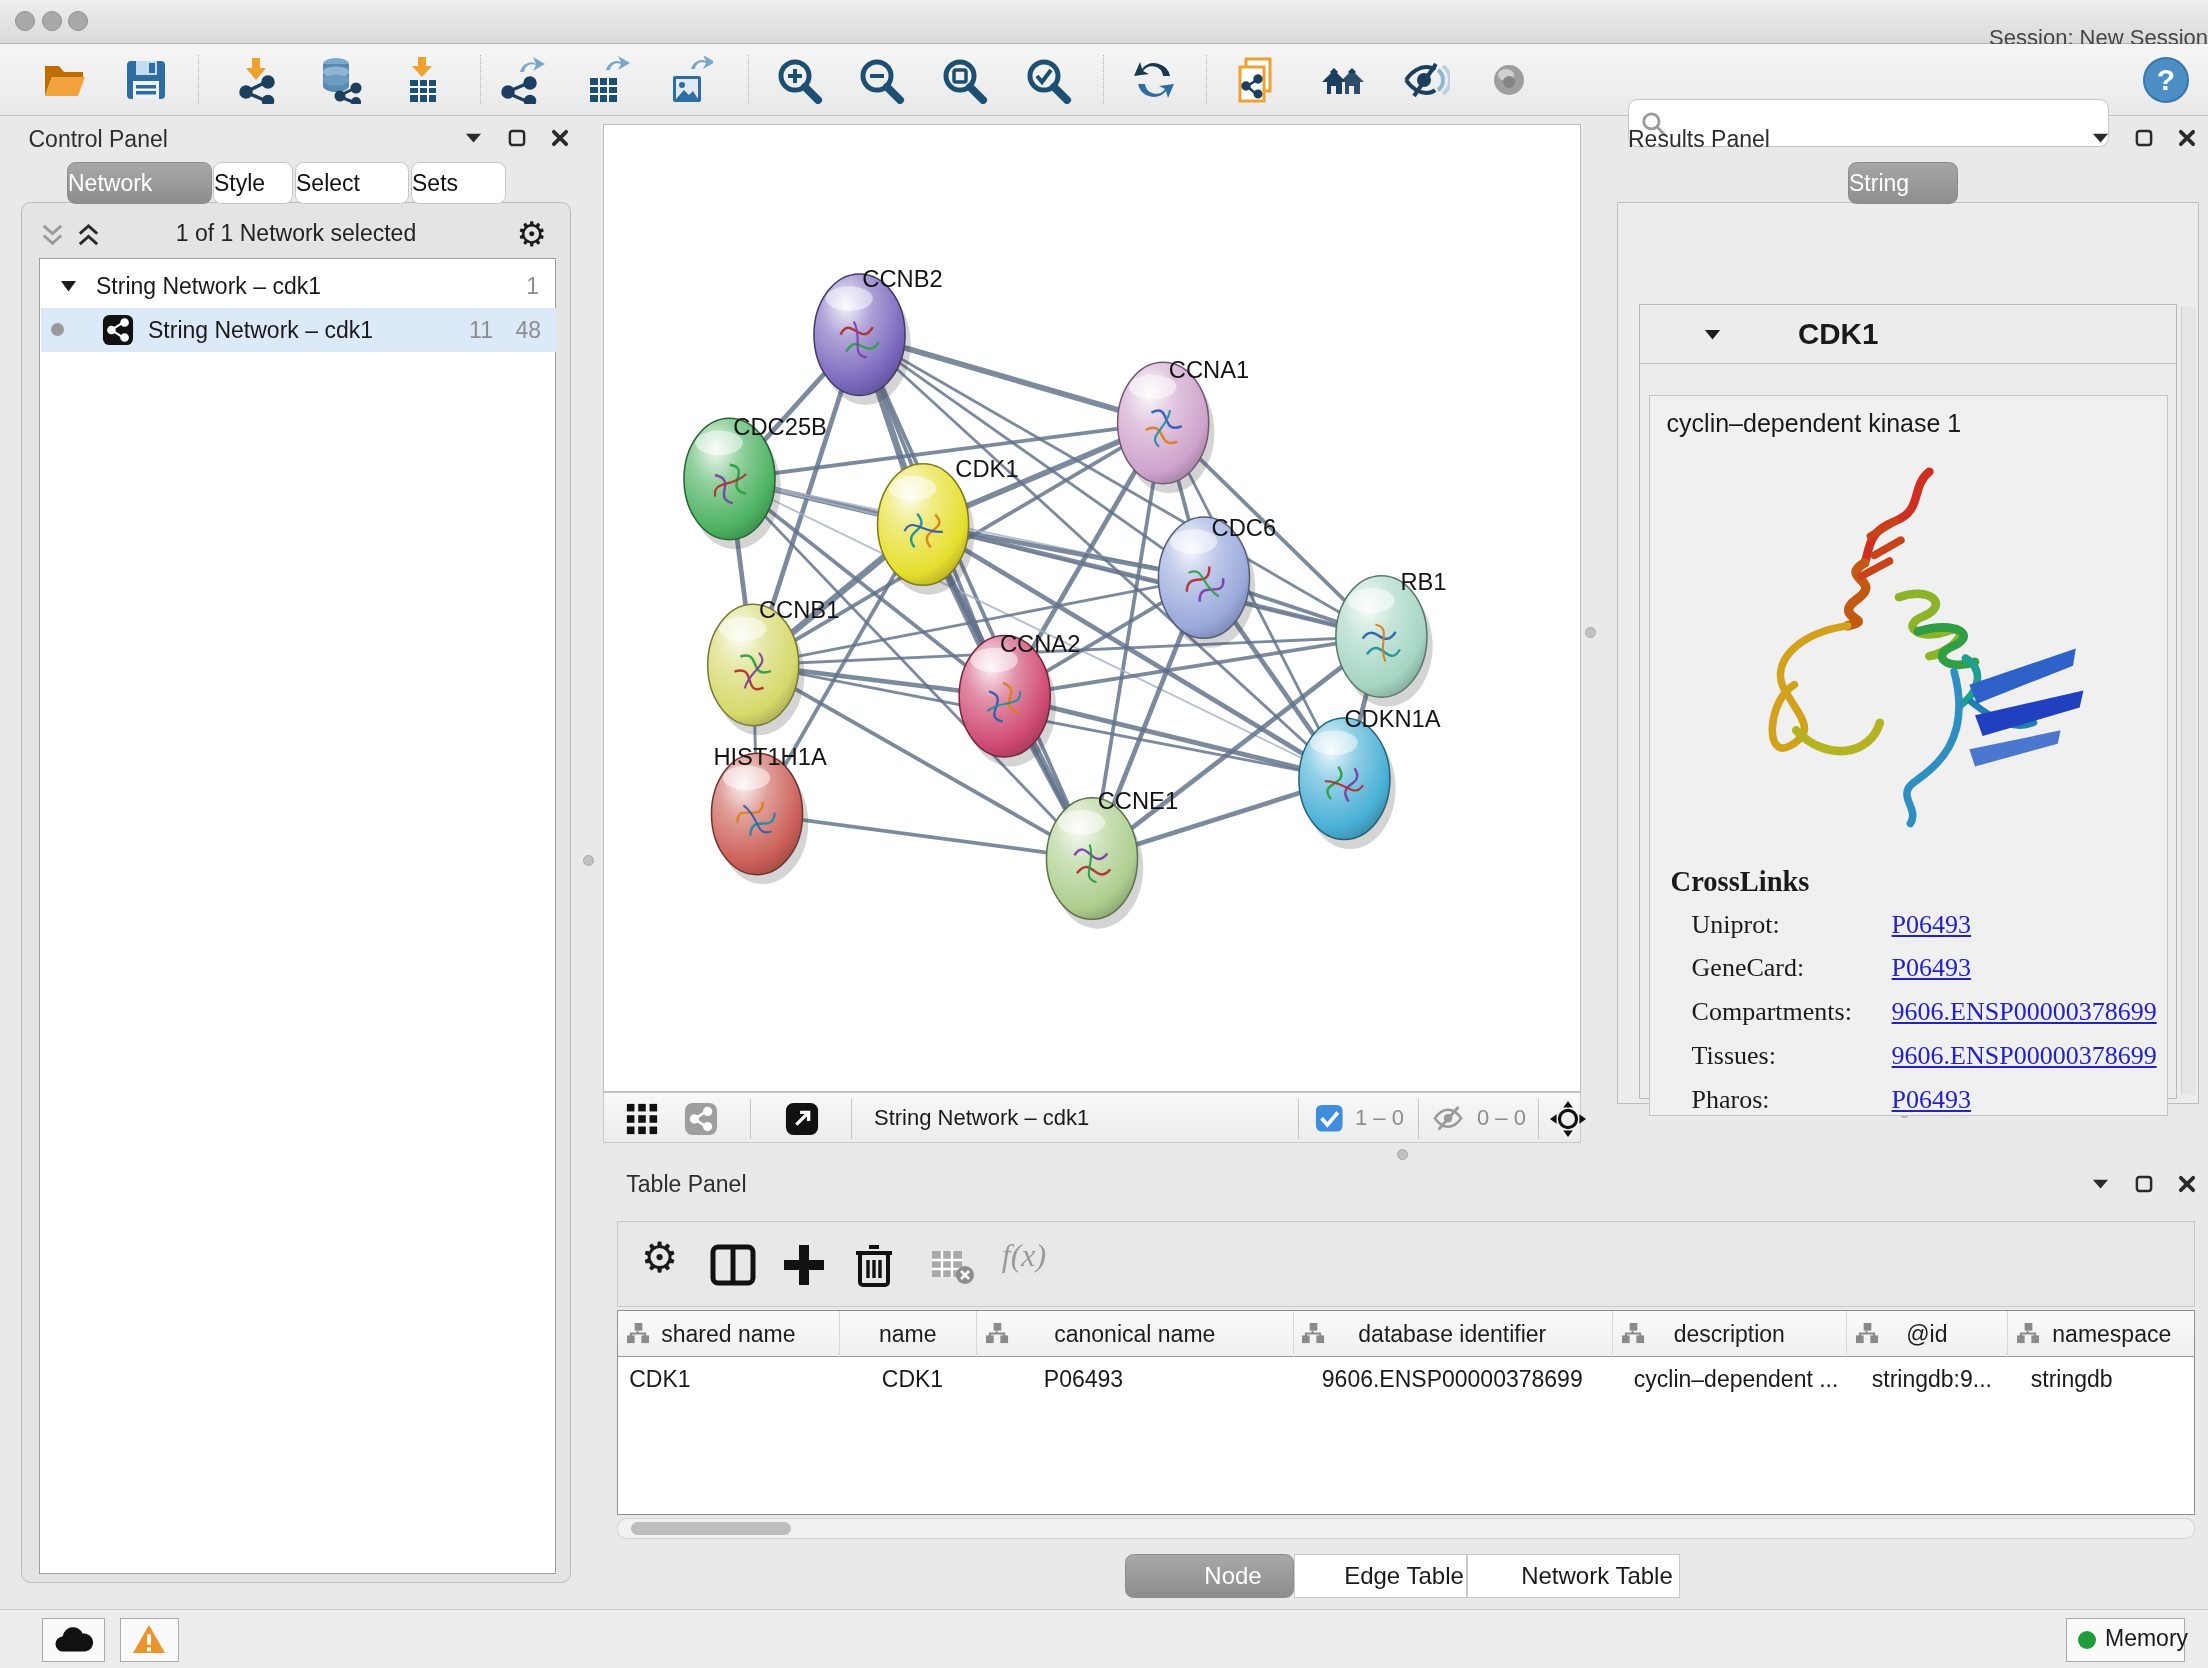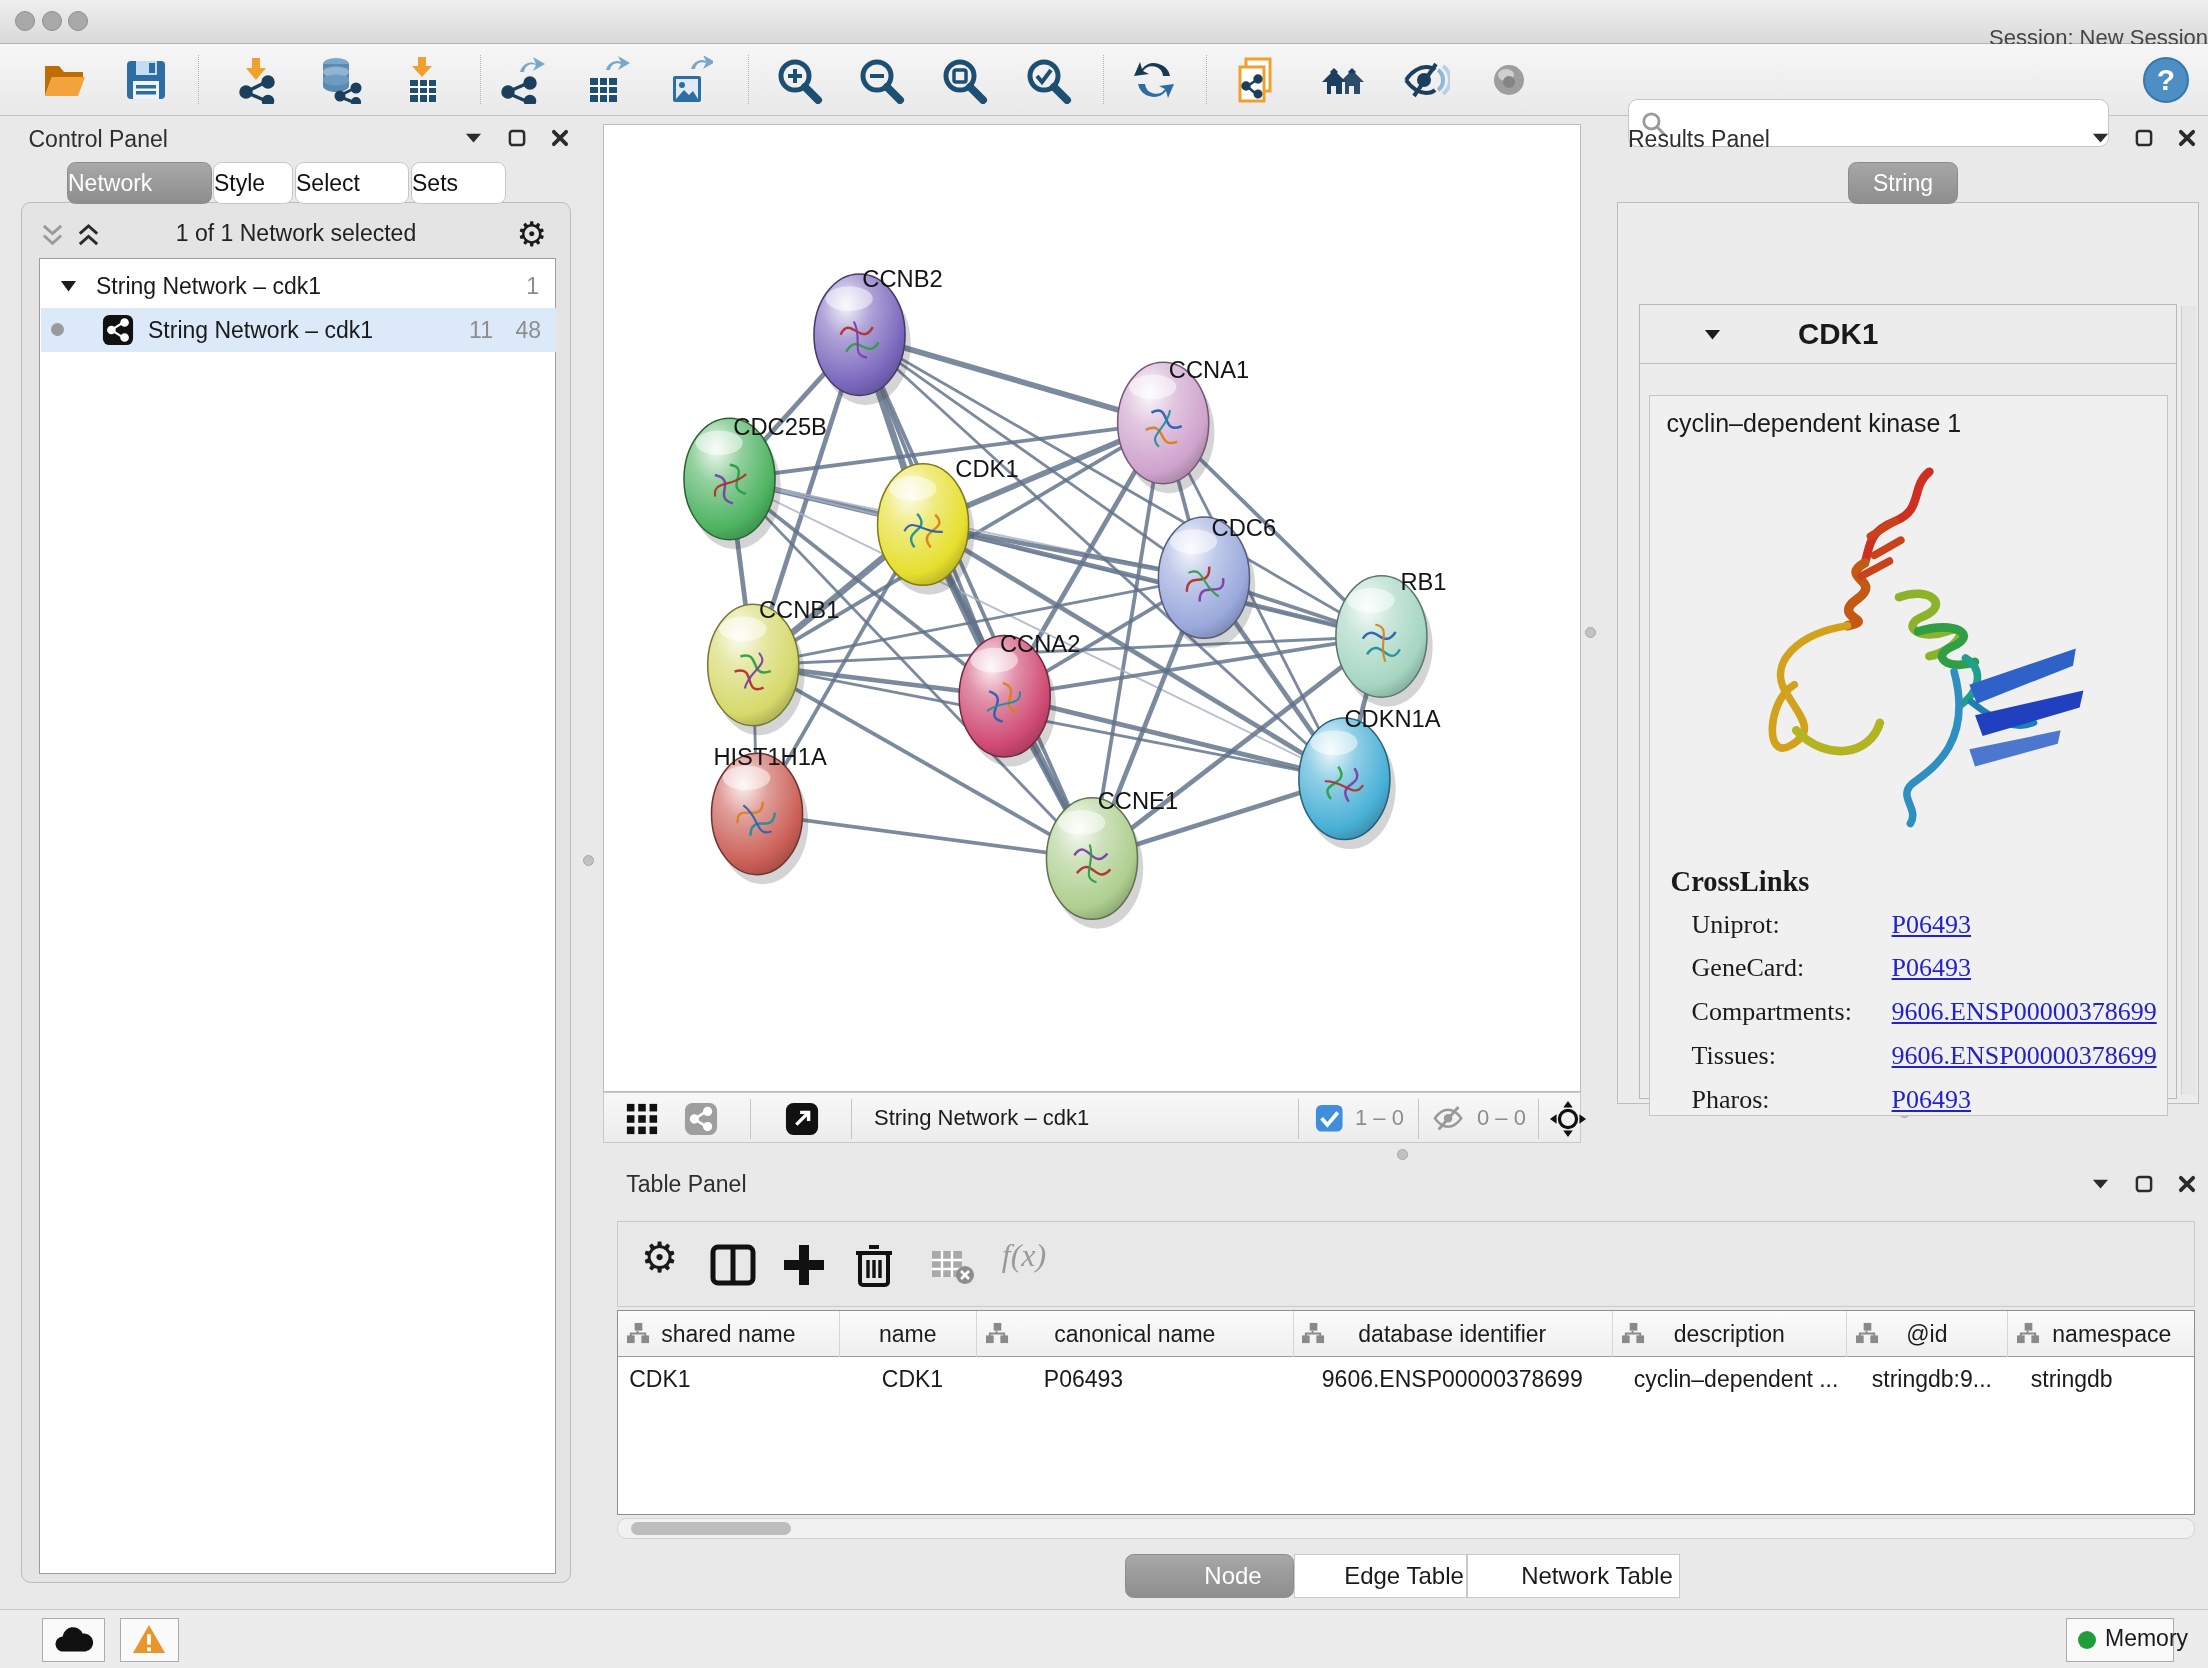--- a/index.html
+++ b/index.html
@@ -63,21 +63,21 @@
     font-size:22px;
   }
   .ns-sep { position:absolute; top:5.7px; height:40px; border-left:1px solid #c6c6c6; }
   .handle-dot { position:absolute; width:11.4px; height:11.4px; border-radius:50%;
     background:#c2c2c2; border:1px solid #a8a8a8; }
   
   .rp-outer { position:absolute; left:1617px; top:202px; width:582px; height:902px;
     background:#ececec; border:1px solid #bdbdbd; }
   .string-tab { position:absolute; left:1848px; top:162px; width:110px; height:42px;
     background:linear-gradient(#a6a6a6,#8e8e8e); border:1px solid #8a8a8a; border-radius:8.6px;
-    color:#fff; text-align:center; font-size:23px; line-height:40px; z-index:3; }
+    color:#fff; text-align:left; font-size:23px; line-height:40px; z-index:3; }
   .rp-box1 { position:absolute; left:21px; top:23px; width:538px; height:76px;
     border:1px solid #b9b9b9; background:#ececec; }
   .rp-btn { position:absolute; top:13.3px; height:44px; background:#fff; border:1px solid #c4c4c4;
     border-radius:8.6px; font-size:24px; text-align:center; line-height:42px; }
   .rp-box2 { position:absolute; left:21px; top:101px; width:538px; height:795px;
     border:1px solid #b9b9b9; background:#ececec; }
   .cdk1-head { position:absolute; left:0; top:0; width:100%; height:59px;
     border-bottom:1px solid #c0c0c0; }
   .cdk1-content { position:absolute; left:8.6px; top:67px; width:519px; height:721px;
     border:1px solid #c4c4c4; background:#f0f0f0; overflow:hidden;margin-top:23px; }
@@ -864,20 +864,20 @@
         <path d="M10 28a8 8 0 01-1-16 11 11 0 0121-3 8 8 0 013 19z" fill="#111"></path>
       </svg>
     </div>
     <div class="sb-btn" style="left:120px; width:59px">
       <svg style="position:absolute;left:9.5px;top:4.8px" width="36" height="32" viewBox="0 0 38 34">
         <path d="M19 2l17 30H2z" fill="#e8952e"></path>
         <rect x="17" y="12" width="4" height="11" fill="#fff"></rect>
         <rect x="17" y="26" width="4" height="4" fill="#fff"></rect>
       </svg>
     </div>
-    <div class="sb-btn" style="left:2066px; width:108px">
+    <div class="sb-btn" style="left:2066px; width:119px">
       <span class="memdot"></span>
       <span class="memory-lbl">Memory</span>
     </div>
   </div>
 
 </div>
 
 
 </body></html>

